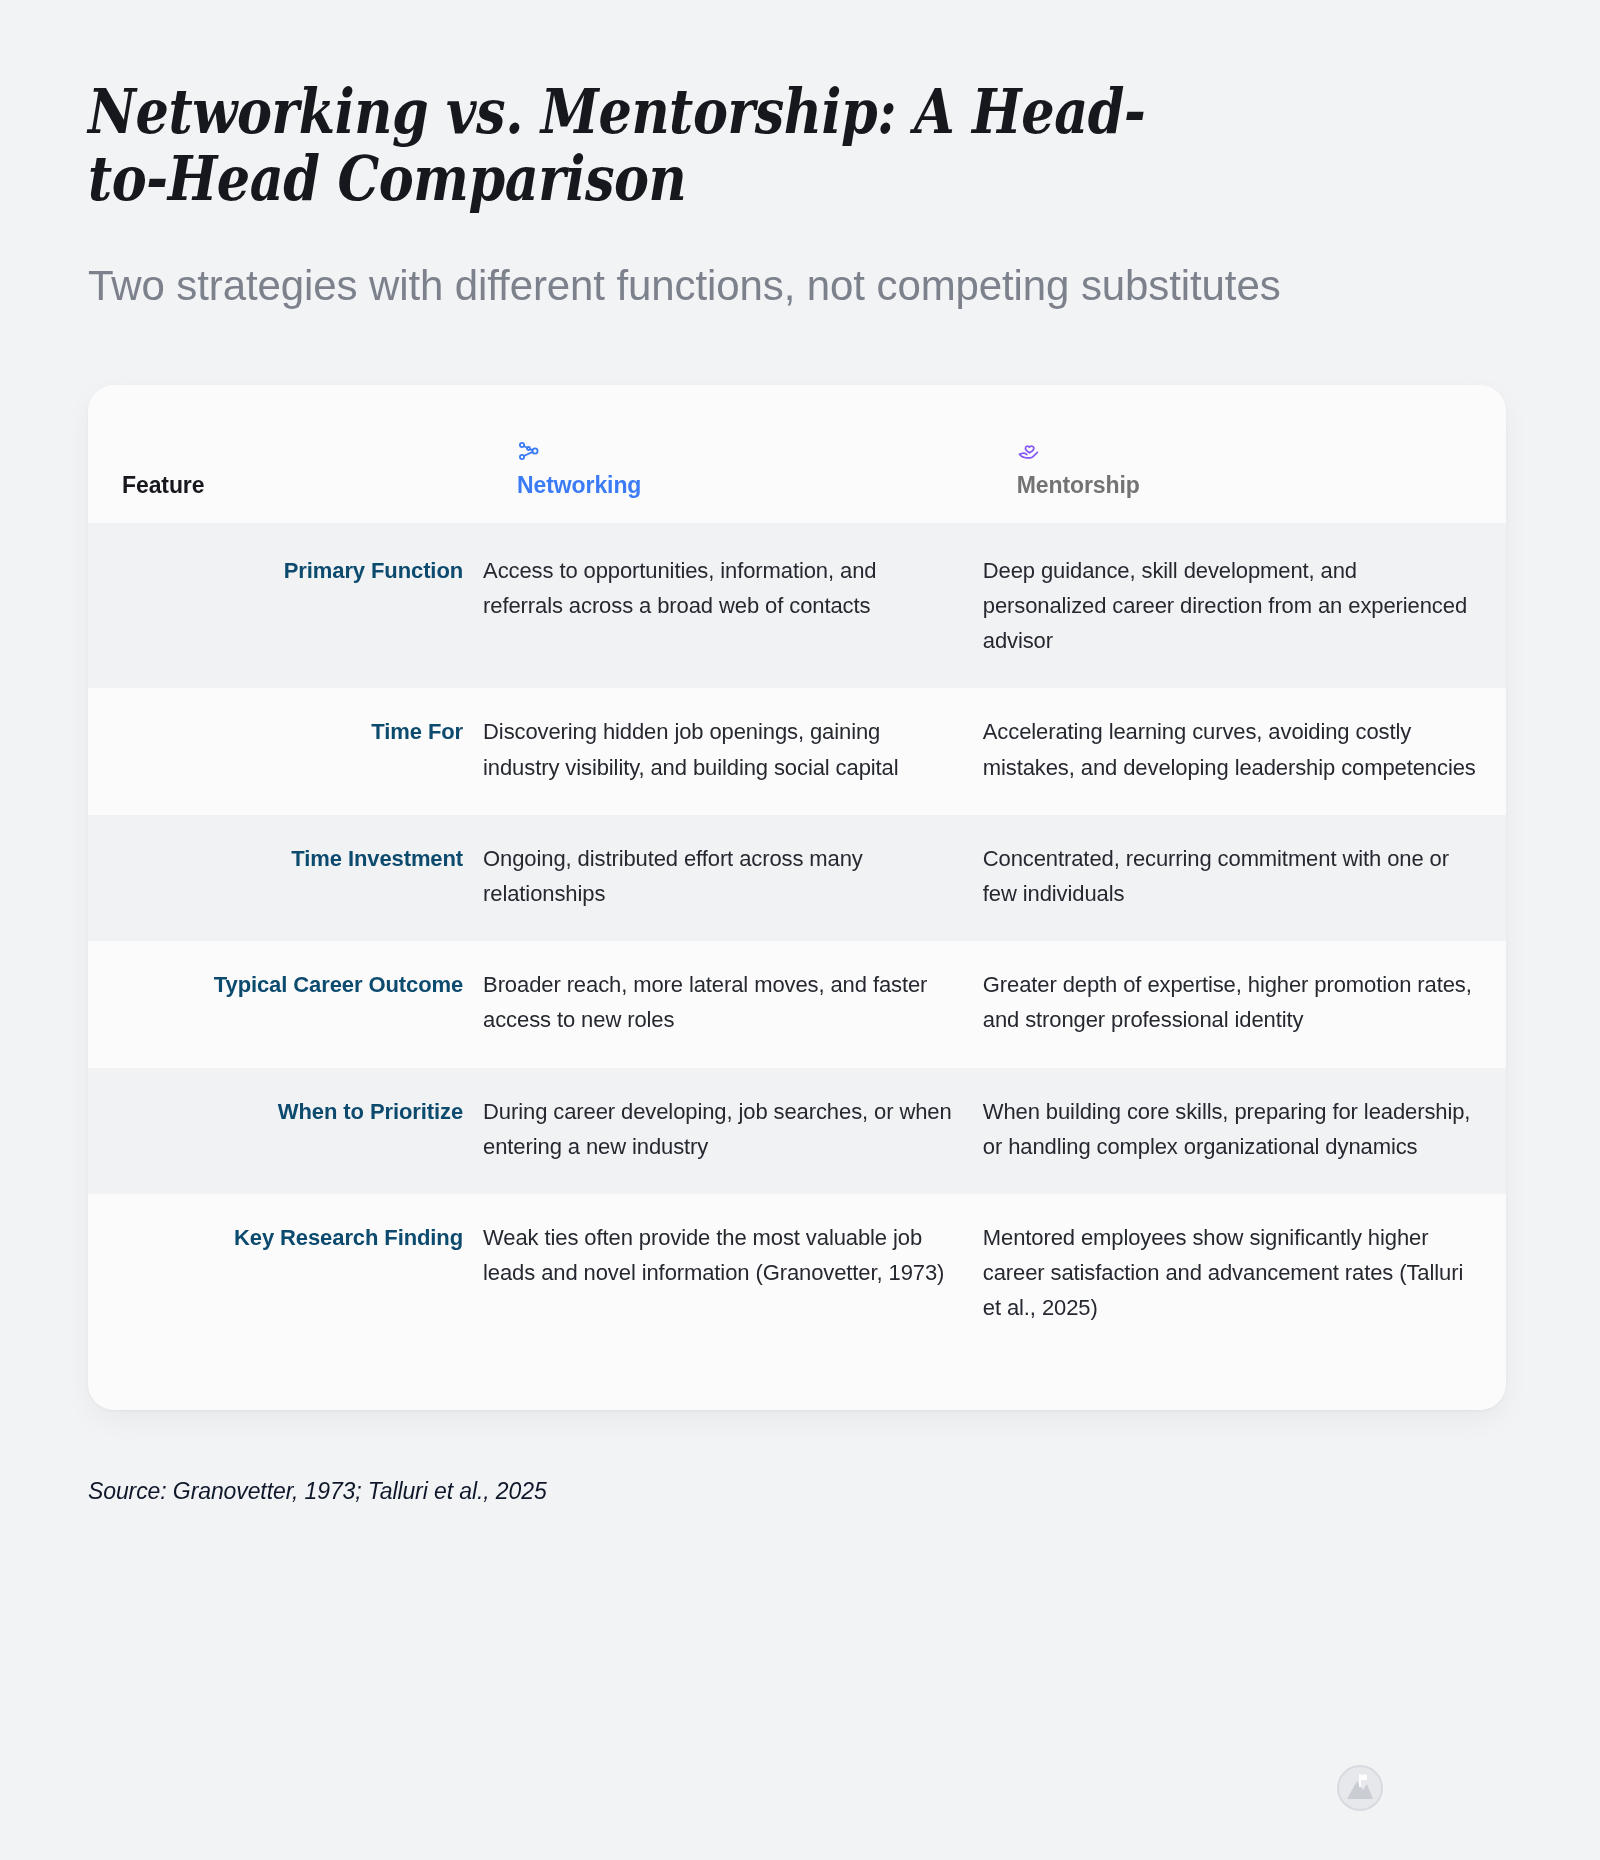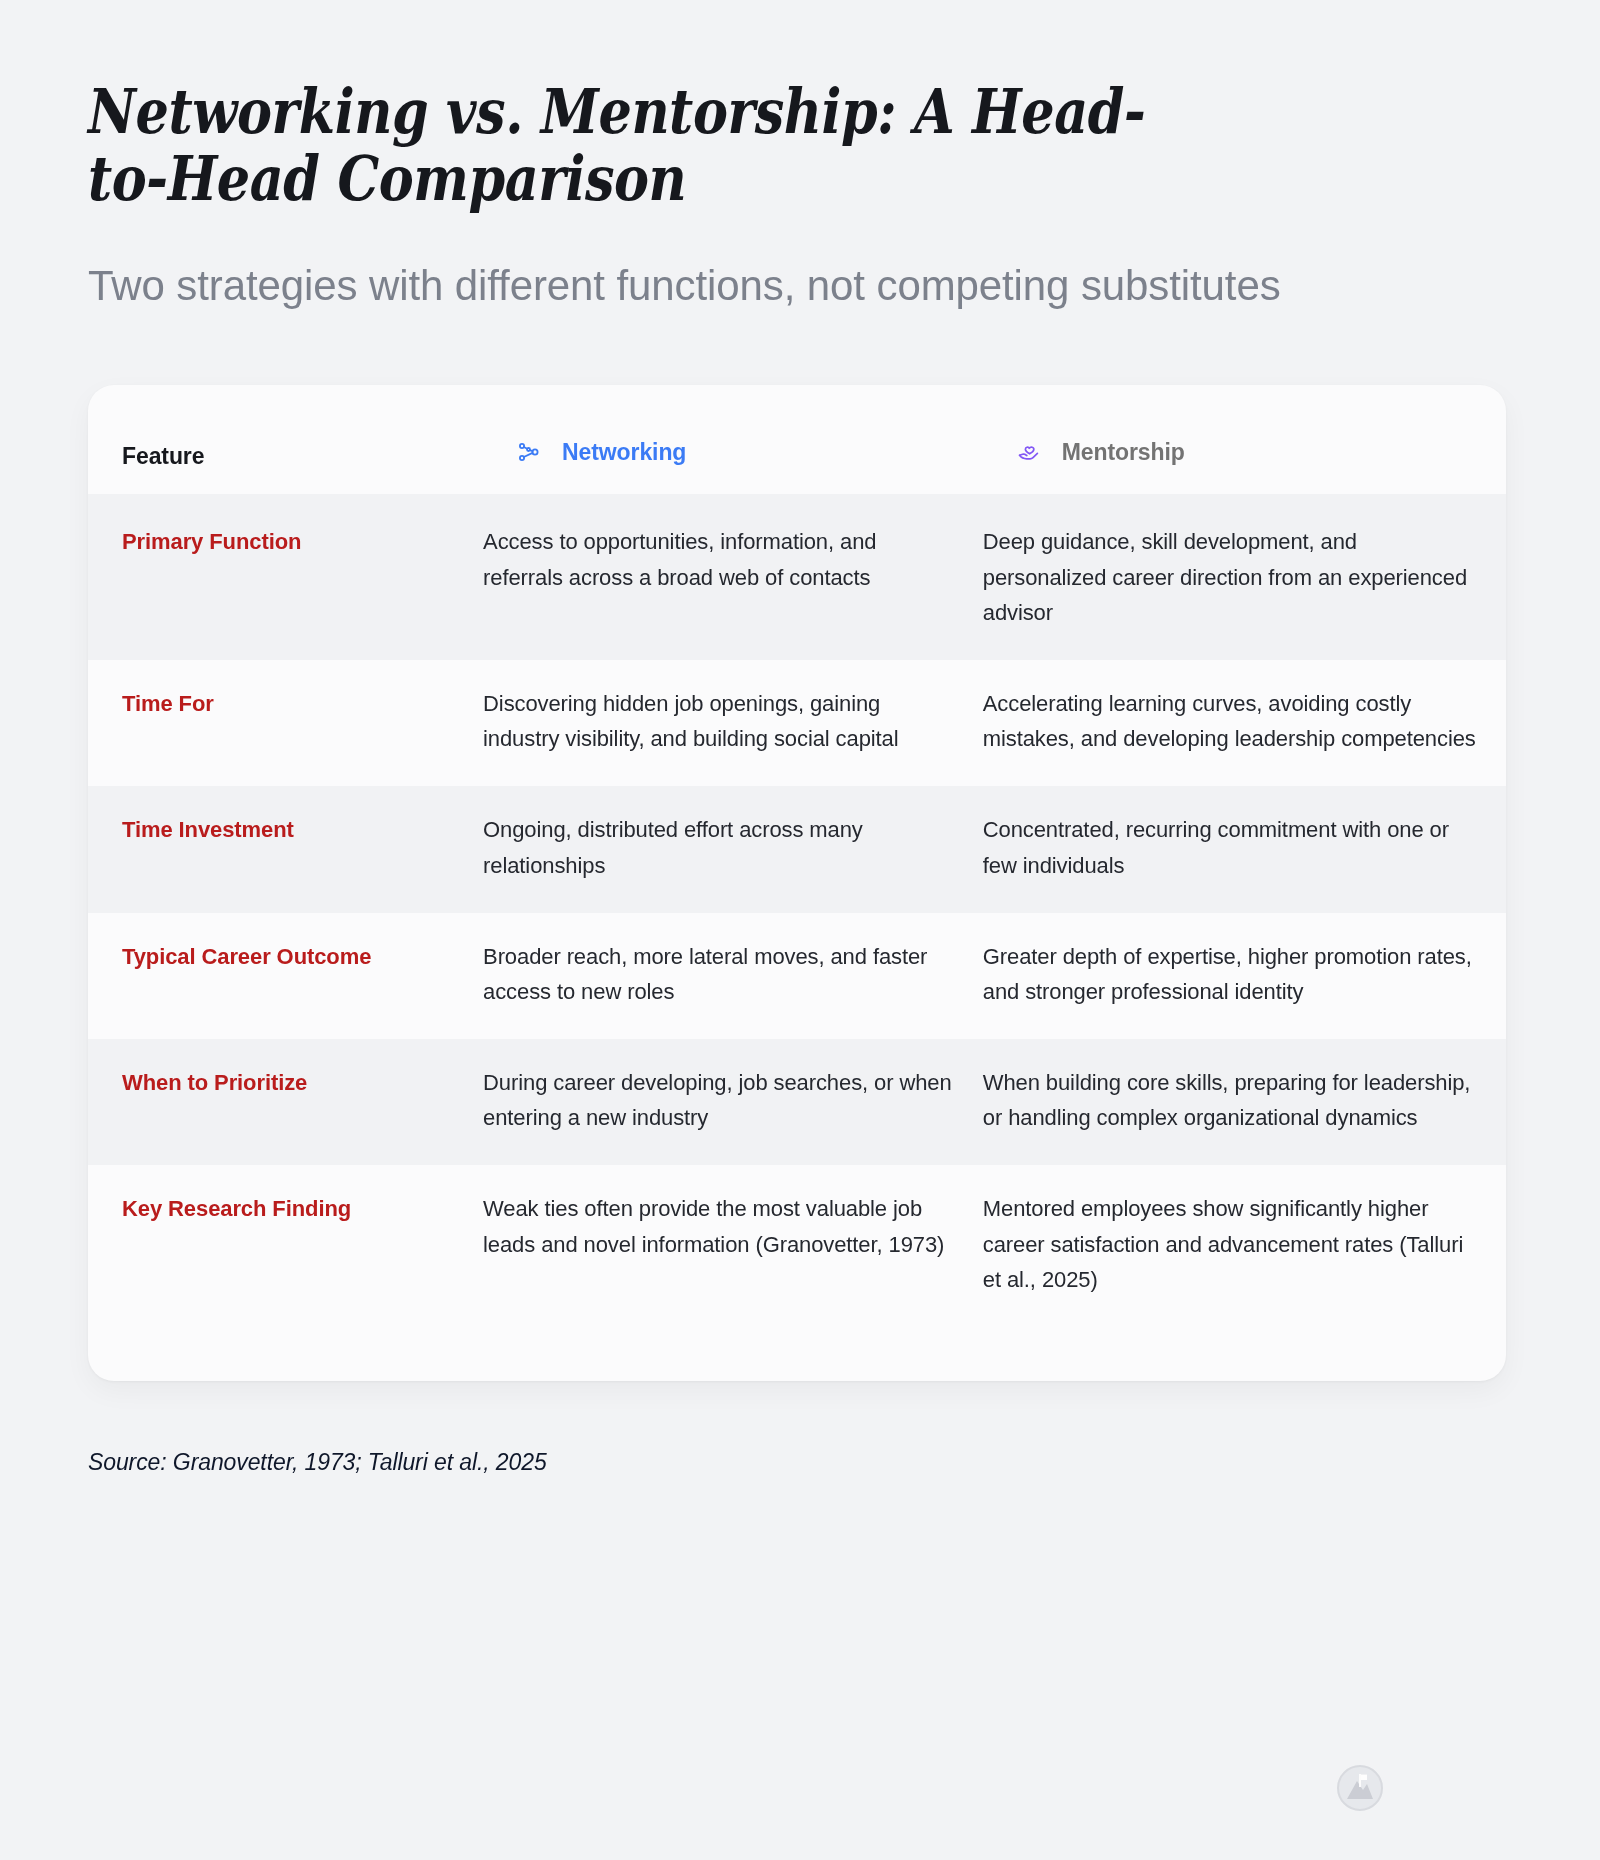--- a/index.html
+++ b/index.html
@@ -79,42 +79,43 @@
     vertical-align: bottom;
     font-size: 23px;
     font-weight: bold;
     letter-spacing: -0.1px;
   }
   thead th.pad-l { padding-left: 34px; }
   thead th.first { padding-left: 34px; color: #16181d; }
 
   .col-head {
     display: inline-flex;
-    align-items: center;
-    gap: 21px;
+    gap: 9px;
     white-space: nowrap;
+    flex-direction: column;
   }
   .col-head .lbl { font-size: 23px; font-weight: bold; }
   .head-networking .lbl { color: #3b7bf5; }
   .head-mentorship .lbl { color: #737373; }
   .ico { display: inline-block; line-height: 0; }
 
   tbody td {
     vertical-align: top;
     font-size: 22px;
     line-height: 1.60;
     color: #25282f;
     padding: 26px 26px 30px 0;
     letter-spacing: -0.1px;
   }
   tbody td.feature {
     font-weight: bold;
-    color: #b91c1c;
+    color: #0c4a6e;
     padding-left: 34px;
     padding-right: 20px;
+    text-align: right;
   }
   tbody tr.shaded td { background: #f1f2f4; }
   tbody tr.shaded td.feature { border-top-left-radius: 0; }
 
   
   tbody tr:first-child td { padding-top: 30px; }
 
   
   .source {
     margin: 0;

